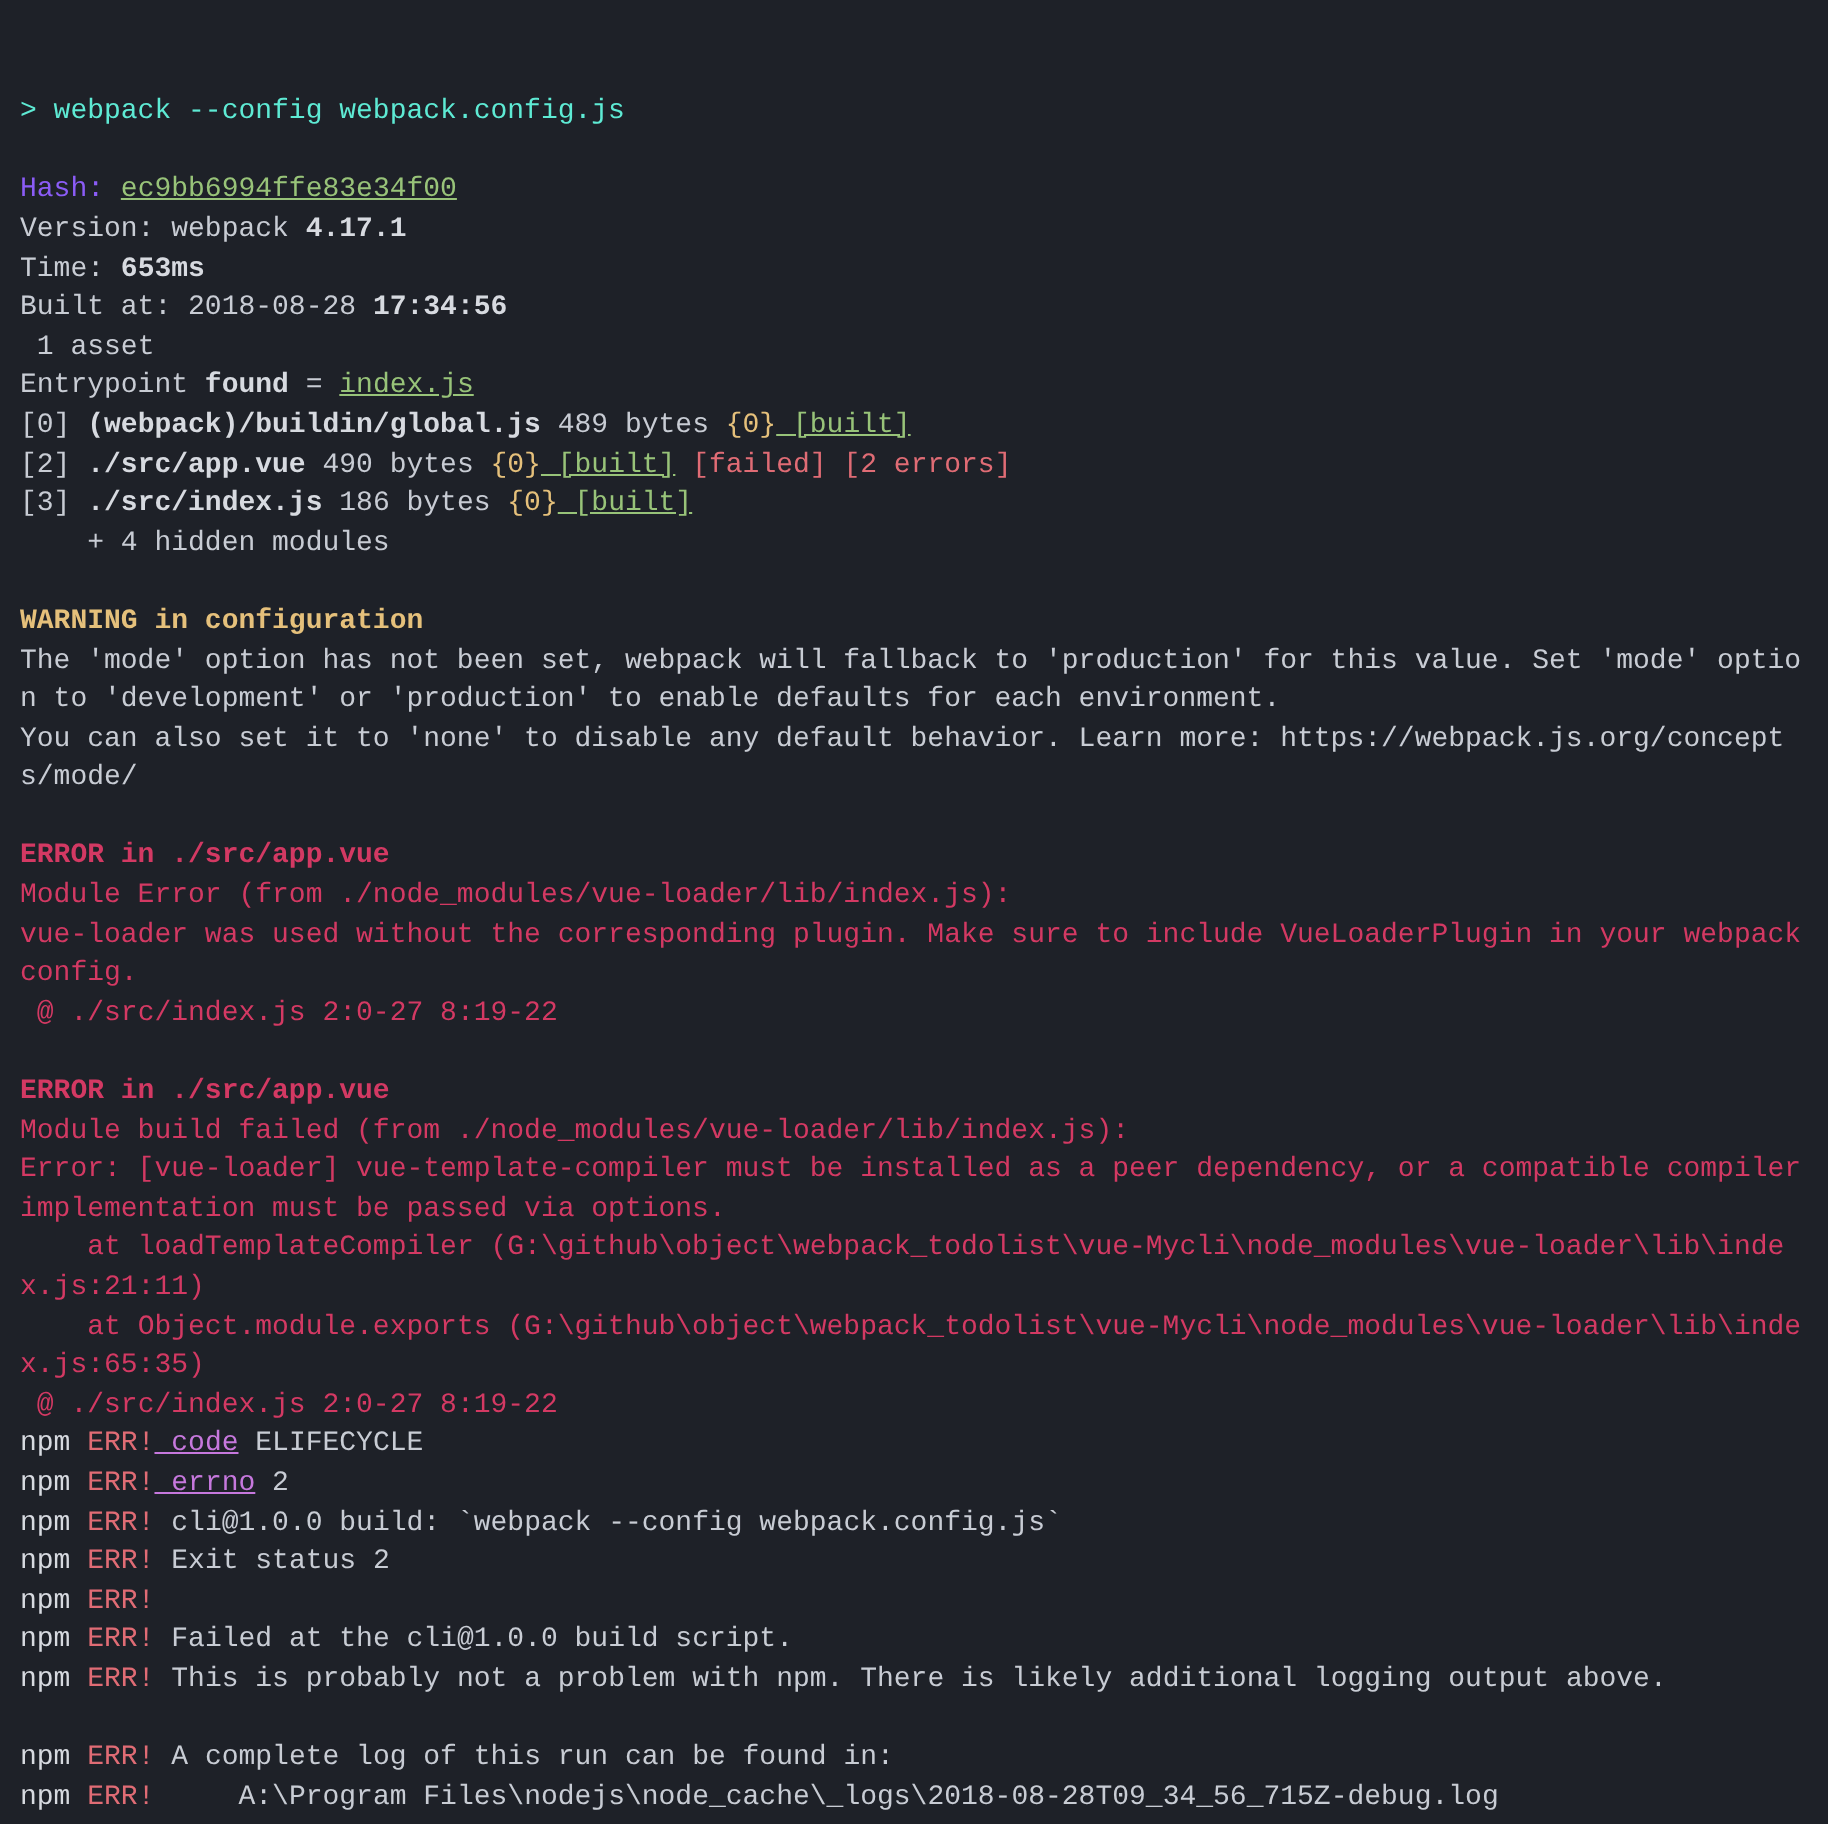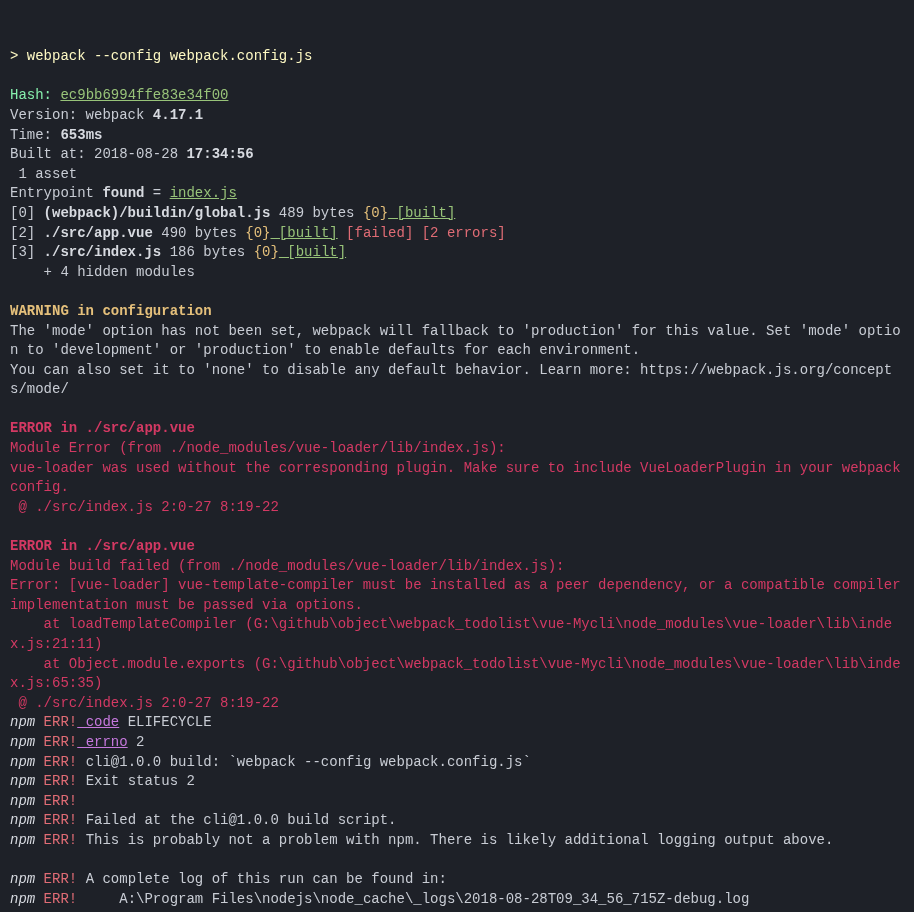--- a/index.html
+++ b/index.html
@@ -8,29 +8,29 @@
     background: #1e2128;
     color: #c8ccd4;
     font-family: Consolas, "Courier New", monospace;
     font-size: 14px;
     line-height: 1.4;
     width: 914px;
     box-sizing: border-box;
     white-space: pre-wrap;
     word-break: break-all;
   }
-  .prompt-line { color: #fef9c3; }
-  .dim { color: #86efac; }
+  .prompt-line { color: #5eead4; }
+  .dim { color: #8b5cf6; }
   .bold { font-weight: bold; color: #d7dae0; }
   .green { color: #98c379; text-decoration: underline; }
   .yellow { color: #e5c07b; }
   .magenta { color: #c678dd; text-decoration: underline; }
   .bright-red { color: #e06c75; }
   .err1-red { color: #d33963; }
-  .npm-white { color: #d7dae0; font-style: italic; }
+  .npm-white { color: #d7dae0; }
 </style>
 </head>
 <body>
 
 <div><span class="prompt-line">&gt; webpack --config webpack.config.js</span>
 <span></span>
 <span><span class="dim">Hash: </span><span class="green">ec9bb6994ffe83e34f00</span></span>
 <span><span>Version: webpack </span><span class="bold">4.17.1</span></span>
 <span><span>Time: </span><span class="bold">653ms</span></span>
 <span><span>Built at: 2018-08-28 </span><span class="bold">17:34:56</span></span>

